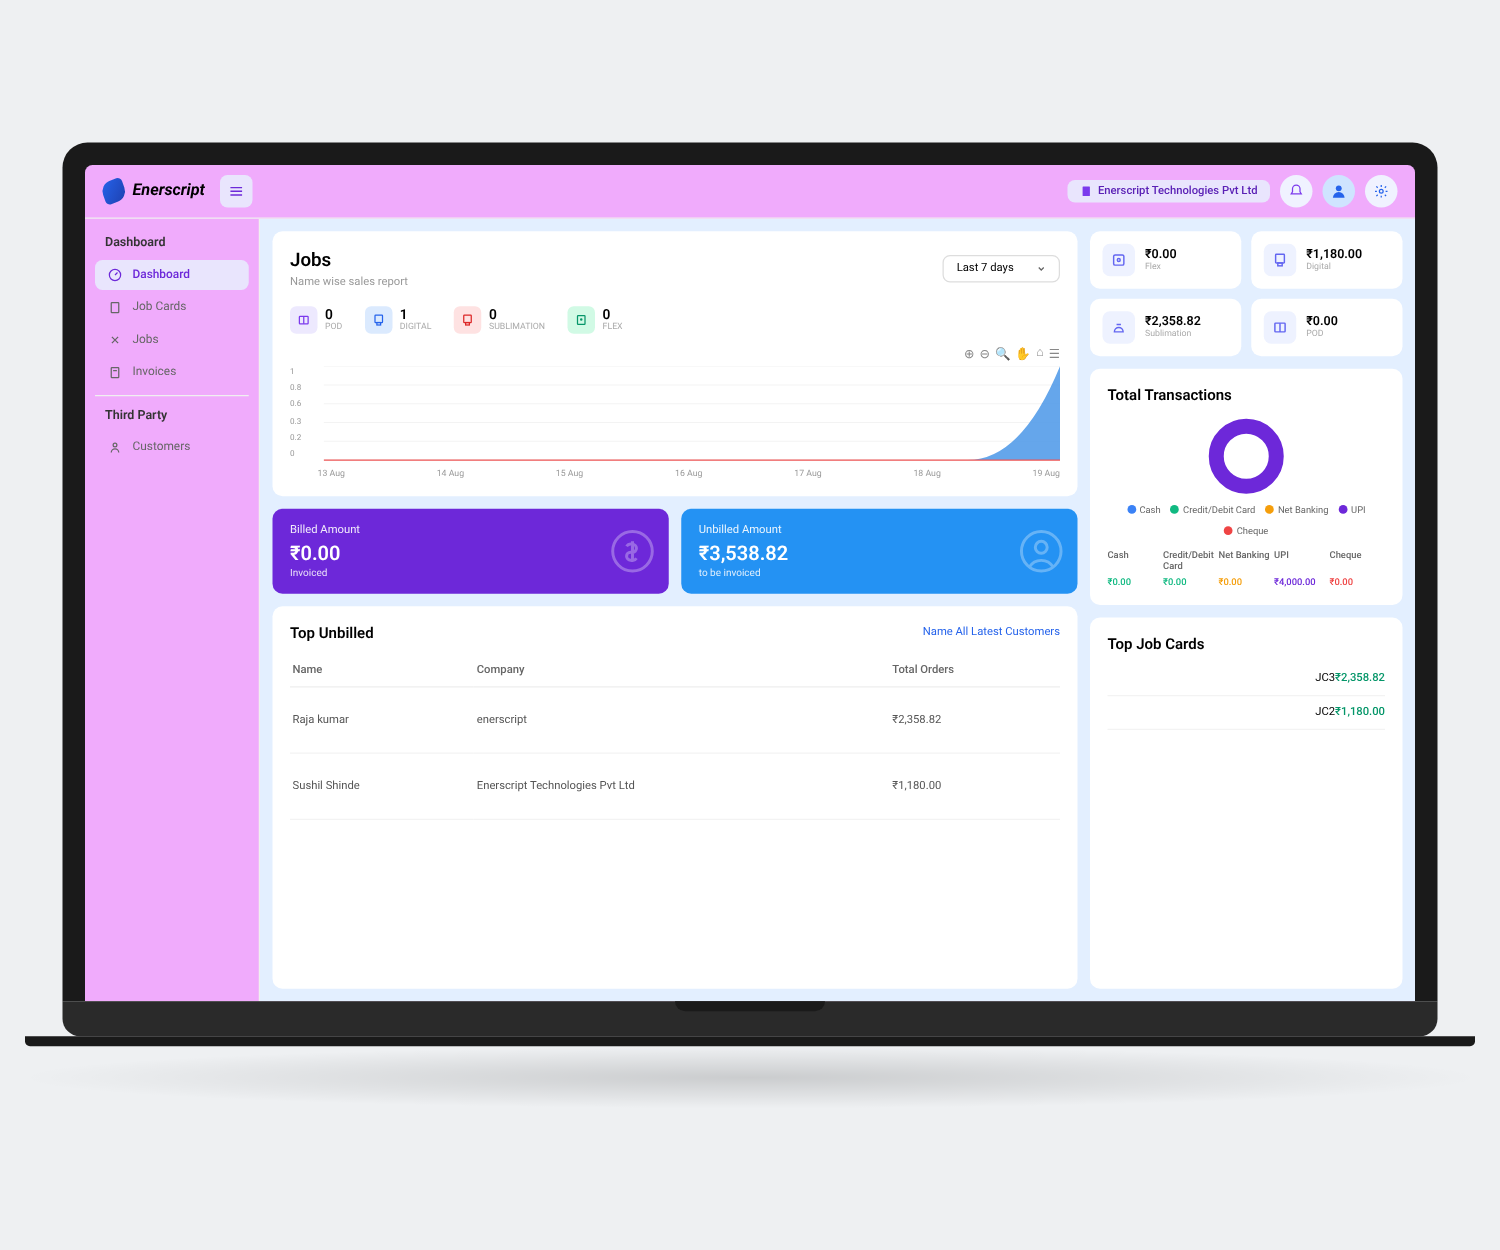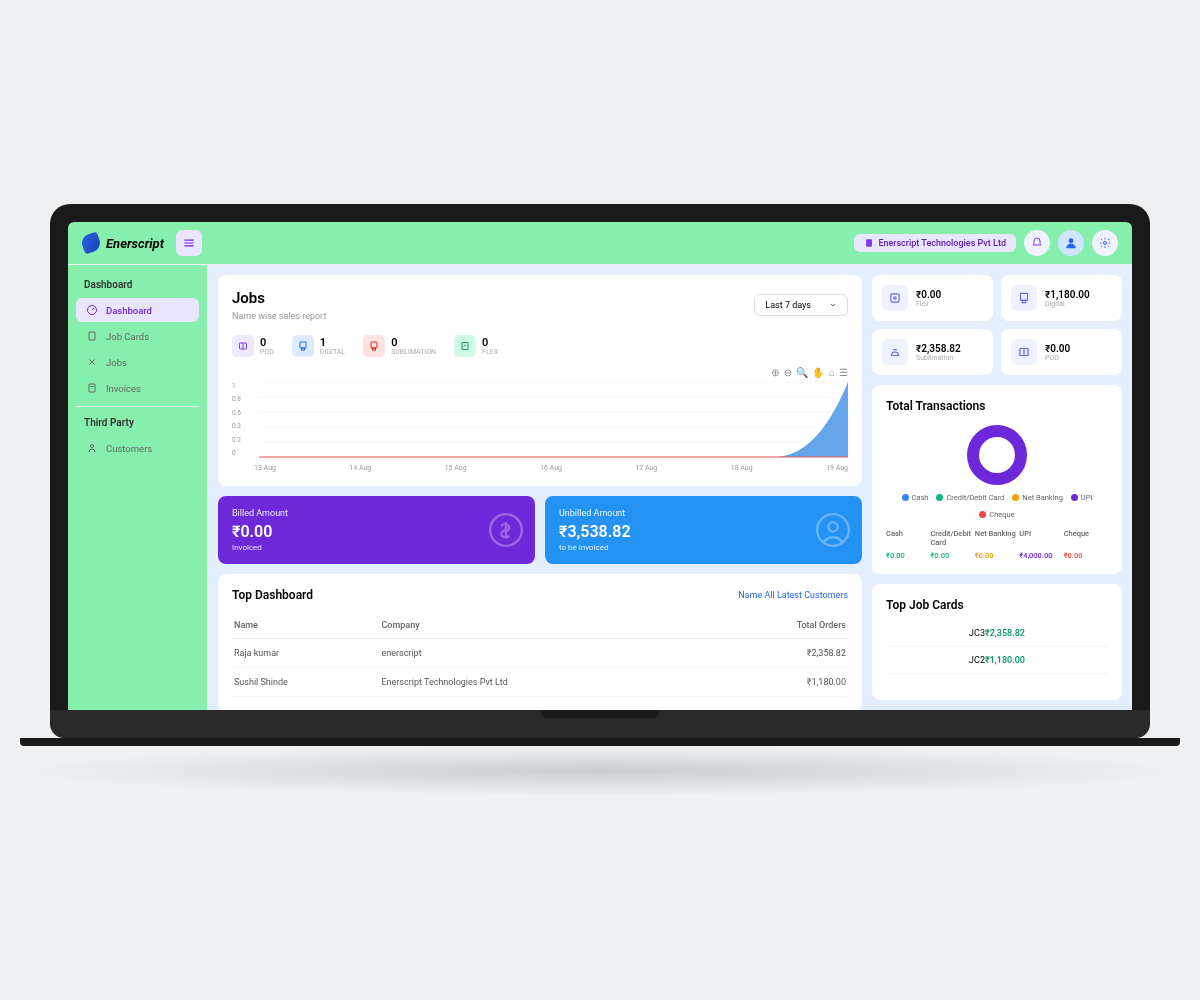--- a/index.html
+++ b/index.html
@@ -1,19 +1,19 @@
 <!DOCTYPE html>
 <html><head>
 <meta charset="utf-8">
 <style>
 *{box-sizing:border-box;margin:0;padding:0;font-family:-apple-system,BlinkMacSystemFont,'Segoe UI',Roboto,sans-serif}
 body{background:#eef0f2;display:flex;align-items:center;justify-content:center;min-height:1000px;width:1200px}
 .laptop-frame{position:relative;width:1100px}
 .laptop-screen{background:#1a1a1a;border-radius:20px 20px 0 0;padding:18px 18px 0 18px}
-.screen-inner{background:#86efac;border-radius:6px 6px 0 0;overflow:hidden;height:488px}
+.screen-inner{background:#f0abfc;border-radius:6px 6px 0 0;overflow:hidden;height:669px}
 .laptop-base{height:28px;background:#2a2a2a;border-radius:0 0 14px 14px;position:relative}
 .laptop-base::after{content:'';position:absolute;left:50%;transform:translateX(-50%);top:0;width:120px;height:8px;background:#1a1a1a;border-radius:0 0 8px 8px}
 .laptop-foot{height:8px;background:#1a1a1a;width:1160px;margin:0 -30px;border-radius:0 0 4px 4px}
 .laptop-shadow{height:50px;background:radial-gradient(ellipse at center,rgba(0,0,0,0.15) 0%,transparent 70%);margin:0 -40px}
 
 .app{display:flex;flex-direction:column;height:100%;font-size:10px}
 .topbar{display:flex;align-items:center;padding:8px 14px;border-bottom:1px solid #f0f0f0}
 .logo{display:flex;align-items:center;gap:6px;font-weight:700;font-size:13px;font-style:italic}
 .logo-icon{width:18px;height:18px;background:linear-gradient(135deg,#2563eb,#1e40af);border-radius:50% 20% 50% 20%;transform:rotate(-20deg)}
 .hamburger{margin-left:12px;width:26px;height:26px;background:#e9e5fd;border-radius:6px;display:flex;align-items:center;justify-content:center;cursor:pointer}
@@ -67,41 +67,41 @@
 .amount-val{font-size:16px;font-weight:600;margin-top:4px}
 .amount-sub{font-size:8px;opacity:.85;margin-top:2px}
 .amount-icon{position:absolute;right:10px;top:50%;transform:translateY(-50%);opacity:.3}
 
 .sec-head{display:flex;justify-content:space-between;align-items:center}
 .sec-title{font-size:12px;font-weight:600}
 .link{color:#2563eb;font-size:9px;cursor:pointer}
 
 .table{width:100%;margin-top:10px;border-collapse:collapse;font-size:9px}
 .table th{text-align:left;color:#666;font-weight:500;padding:8px 2px;border-bottom:1px solid #eee}
-.table th:last-child,.table td:last-child{text-align:right}
-.table td{padding:9px 2px;border-bottom:1px solid #f3f3f3;color:#555}
+.table th:last-child,.table td:last-child{text-align:left}
+.table td{padding:21px 2px;border-bottom:1px solid #f3f3f3;color:#555}
 
 .metric-grid{display:grid;grid-template-columns:1fr 1fr;gap:8px}
 .metric{background:#fff;border-radius:8px;padding:10px;display:flex;align-items:center;gap:8px}
 .metric-icon{width:26px;height:26px;border-radius:6px;background:#eef2ff;display:flex;align-items:center;justify-content:center;color:#6366f1;flex-shrink:0}
 .metric-text{display:flex;flex-direction:column}
 .metric-val{font-size:10px;font-weight:600}
 .metric-lbl{font-size:7px;color:#aaa}
 
 .donut-wrap{display:flex;justify-content:center;margin:12px 0 8px}
 .donut{width:60px;height:60px;border-radius:50%;border:12px solid #6d28d9;background:#fff}
 .legend{display:flex;flex-wrap:wrap;gap:8px;justify-content:center;font-size:7.5px;color:#666}
 .legend-item{display:flex;align-items:center;gap:3px}
 .dot{width:7px;height:7px;border-radius:50%}
 .tx-table{width:100%;margin-top:10px;font-size:7.5px}
 .tx-head{display:flex;justify-content:space-between;color:#666;font-weight:500}
 .tx-head span,.tx-row span{flex:1;text-align:left}
 .tx-row{display:flex;justify-content:space-between;margin-top:4px}
 
-.jc-row{display:flex;justify-content:center;padding:8px 0;font-size:9px;border-bottom:1px solid #f3f3f3}
+.jc-row{display:flex;justify-content:flex-end;padding:8px 0;font-size:9px;border-bottom:1px solid #f3f3f3}
 .jc-amt{color:#059669;font-weight:500}
 </style>
 </head>
 <body>
 
 <div class="laptop-frame">
   <div class="laptop-screen">
     <div class="screen-inner">
       <div class="app">
 
@@ -309,21 +309,21 @@
                   <svg class="amount-icon" width="38" height="38" viewBox="0 0 24 24" fill="none" stroke="#fff" stroke-width="1.5">
                       <circle cx="12" cy="12" r="10"></circle>
                       <circle cx="12" cy="10" r="3"></circle>
                       <path d="M6 20a7 7 0 0112 0"></path>
                     </svg>
                 </div>
               </div>
 
               <div class="card" style="flex:1">
                 <div class="sec-head">
-                  <div class="sec-title">Top Dashboard</div>
+                  <div class="sec-title">Top Unbilled</div>
                   <div class="link">Name All Latest Customers</div>
                 </div>
                 <table class="table">
                   <thead>
                       <tr id="tc-head">
                         <th>Name</th>
                         <th>Company</th>
                         <th>Total Orders</th>
                       </tr>
                     </thead>

